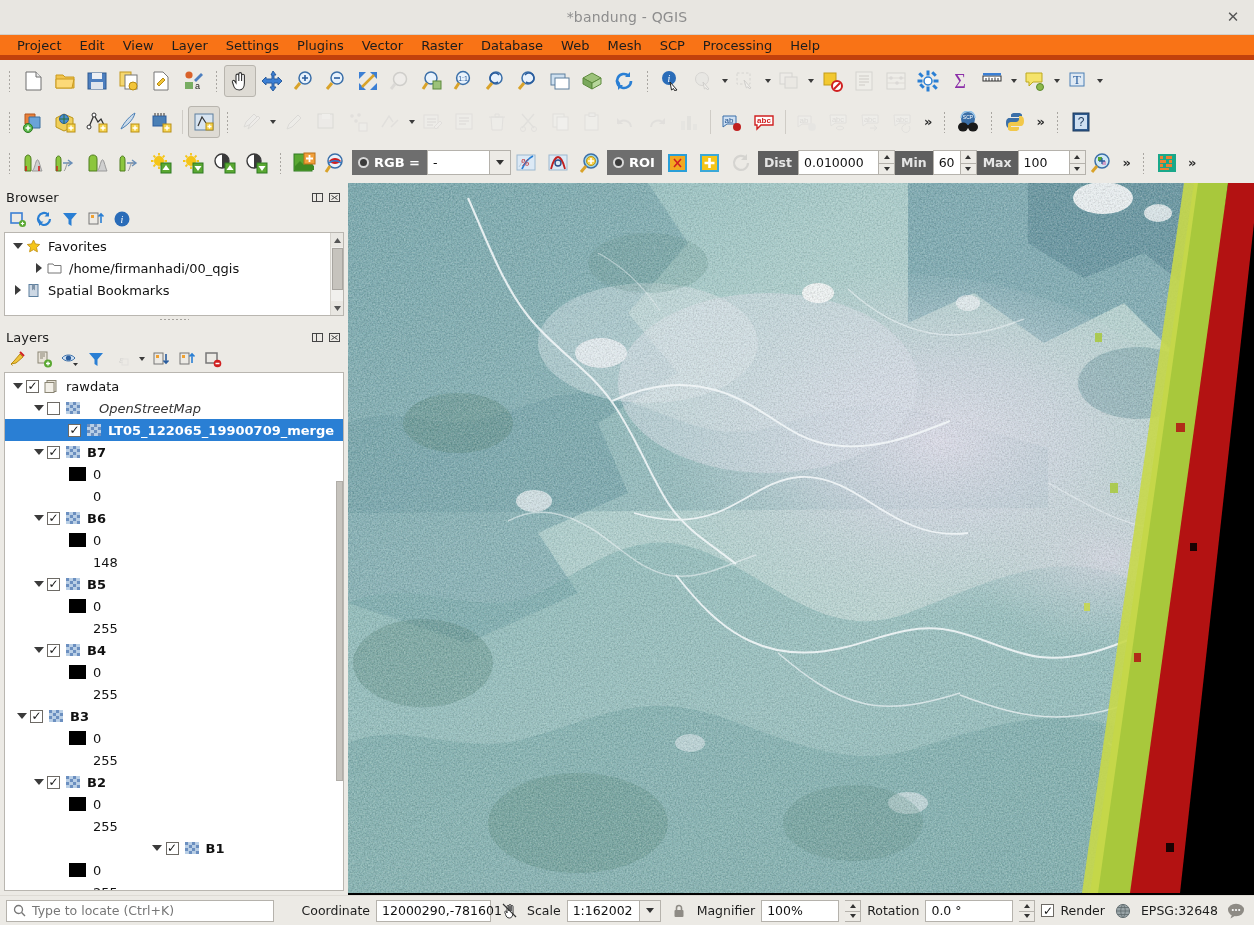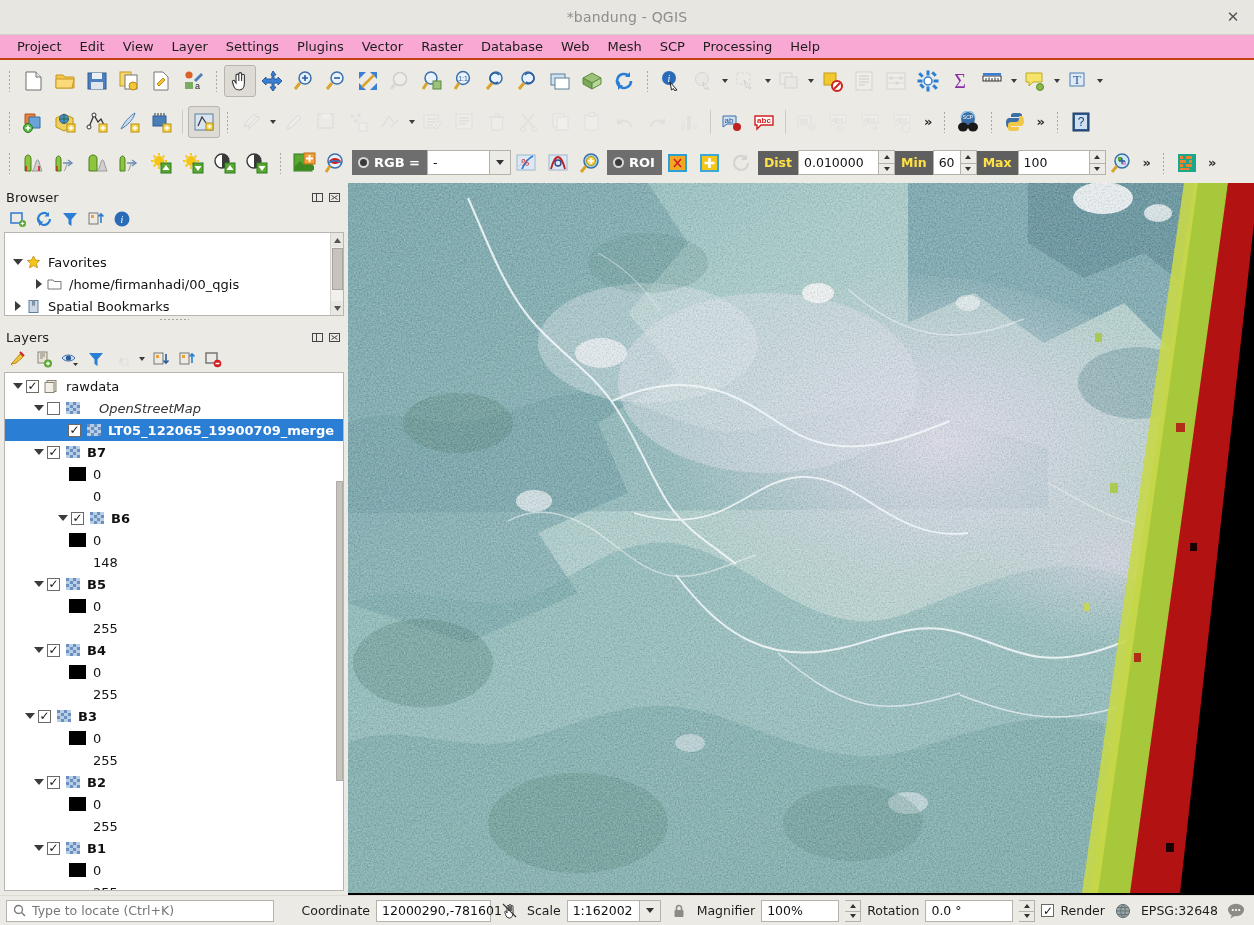--- a/index.html
+++ b/index.html
@@ -20,22 +20,22 @@
   }
   .titlebar .title { color: #8d8d8d; font-size: 14px; letter-spacing: .2px; }
   .titlebar .winclose {
     position: absolute; right: 10px; top: 50%; transform: translateY(-50%);
     width: 22px; height: 22px; display: flex; align-items: center; justify-content: center;
     color: #555; font-size: 15px; cursor: pointer;
   }
 
   
   .menubar {
-    height: 25px; background: #f9a8d4; display: flex; align-items: center;
-    padding-left: 8px; flex: none; border-bottom: 2px solid #c2410c;
+    height: 25px; background: #f97316; display: flex; align-items: center;
+    padding-left: 8px; flex: none; border-bottom: 5px solid #c2410c;
   }
   .menuitem { padding: 3px 9px; color: #1d1d1d; font-size: 13px; cursor: default; white-space: nowrap; }
 
   
   .toolbar {
     display: flex; align-items: center; background: #eceae5;
     height: 41px; flex: none; padding-left: 2px;
   }
   .tb-sep { width: 9px; height: 26px; margin: 0 3px; position: relative; flex: none; }
   .tb-sep::before {
@@ -54,21 +54,21 @@
   .dd-arrow { width: 11px; display:flex; align-items:center; justify-content:center; height:32px; cursor:pointer; flex:none;}
   .dd-arrow::after { content:""; border-left:3.5px solid transparent; border-right:3.5px solid transparent; border-top:4.5px solid #3b3b3b; }
   .chev { font-size: 13px; color: #2a2a2a; padding: 0 5px; font-weight: bold; cursor: pointer; flex:none;}
 
   
   .scp-label {
     background: #6e6e6e; color: #fff; font-weight: bold; font-size: 13px;
     padding: 4px 7px 4px 6px; display: flex; align-items: center; gap: 5px; flex: none; height: 25px;
   }
   .scp-label .dot { width: 11px; height: 11px; border-radius: 50%; background: #3a3a3a; border: 2px solid #d9d9d9; flex:none;}
-  .scp-tag { background: #5f5f5f; color: #fde047; font-weight: bold; font-size: 12.5px; padding: 4px 6px; height: 24px; display:flex; align-items:center; flex:none;}
+  .scp-tag { background: #5f5f5f; color: #e5e5e5; font-weight: bold; font-size: 12.5px; padding: 4px 6px; height: 24px; display:flex; align-items:center; flex:none;}
   .inp {
     background: #fff; border: 1px solid #b5b2ac; height: 25px; font-size: 12.5px;
     padding: 0 5px; display: flex; align-items: center; color: #111; flex: none;
   }
   .combo { display: flex; flex: none; }
   .combo .cbtn {
     width: 21px; height: 25px; background: #edebe6; border: 1px solid #b5b2ac; border-left: none;
     display: flex; align-items: center; justify-content: center; cursor: pointer;
   }
   .combo .cbtn::after { content:""; border-left:4px solid transparent; border-right:4px solid transparent; border-top:5px solid #333; }
@@ -798,21 +798,21 @@
     <div class="spin">
       <div>
           <span class="ar-u"></span>
         </div>
       <div>
           <span class="ar-d"></span>
         </div>
     </div>
 
     <div class="scp-tag">Max</div>
-    <div class="inp" style="width:72px">100</div>
+    <div class="inp" style="width:52px">100</div>
     <div class="spin">
       <div>
           <span class="ar-u"></span>
         </div>
       <div>
           <span class="ar-d"></span>
         </div>
     </div>
 
     <div class="tbtn">
@@ -899,21 +899,21 @@
         </span>
         <span class="ptb">
           <svg width="18" height="18" viewBox="0 0 18 18">
               <circle cx="9" cy="9" r="7.5" fill="#2a6cb8"></circle>
               <text x="9" y="13" font-size="10" text-anchor="middle" fill="#fff" font-family="serif" font-style="italic">i</text>
             </svg>
         </span>
       </div>
       <div class="tree" style="height:84px; flex:none;">
         <div class="tree-inner" id="browser-tree">
-            <div class="row" style="padding-left: 4px; margin-top: 16px;">
+            <div class="row" style="padding-left: 4px;">
               <span class="tw">
                 <i class=""></i>
               </span>
               <span class="licon">
                 <svg width="15" height="15" viewBox="0 0 15 15">
                   <path d="M7.5 1l1.9 4 4.3.5-3.2 3 .9 4.3-3.9-2.2L3.6 12.8l.9-4.3-3.2-3 4.3-.5z" fill="#f5c518" stroke="#c99a1e"></path>
                 </svg>
               </span>
               <span class="lbl">Favorites</span>
             </div>
@@ -1141,21 +1141,21 @@
               <span class="lbl bold">B7</span>
             </div>
             <div class="row" style="padding-left: 64px;">
               <span class="swatch"></span>
               <span class="lbl">0</span>
             </div>
             <div class="row" style="padding-left: 64px;">
               <span style="width: 24px; flex: 0 0 auto;"></span>
               <span class="lbl">0</span>
             </div>
-            <div class="row" style="padding-left: 25px; margin-left: 24px;">
+            <div class="row" style="padding-left: 25px;">
               <span class="tw">
                 <i class=""></i>
               </span>
               <span class="cb on"></span>
               <span class="licon">
                 <svg width="16" height="14" viewBox="0 0 16 14">
                   <rect x="1" y="1" width="14" height="12" fill="#fff"></rect>
                   <g fill="#6b8fc0">
                     <rect x="1" y="1" width="3.5" height="3"></rect>
                     <rect x="8" y="1" width="3.5" height="3"></rect>
@@ -1261,21 +1261,21 @@
               <span class="lbl bold">B4</span>
             </div>
             <div class="row" style="padding-left: 64px;">
               <span class="swatch"></span>
               <span class="lbl">0</span>
             </div>
             <div class="row" style="padding-left: 64px;">
               <span style="width: 24px; flex: 0 0 auto;"></span>
               <span class="lbl">255</span>
             </div>
-            <div class="row" style="padding-left: 16px;">
+            <div class="row" style="padding-left: 8px;">
               <span class="tw">
                 <i class=""></i>
               </span>
               <span class="cb on"></span>
               <span class="licon">
                 <svg width="16" height="14" viewBox="0 0 16 14">
                   <rect x="1" y="1" width="14" height="12" fill="#fff"></rect>
                   <g fill="#6b8fc0">
                     <rect x="1" y="1" width="3.5" height="3"></rect>
                     <rect x="8" y="1" width="3.5" height="3"></rect>
@@ -1341,21 +1341,21 @@
               <span class="lbl bold">B2</span>
             </div>
             <div class="row" style="padding-left: 64px;">
               <span class="swatch"></span>
               <span class="lbl">0</span>
             </div>
             <div class="row" style="padding-left: 64px;">
               <span style="width: 24px; flex: 0 0 auto;"></span>
               <span class="lbl">255</span>
             </div>
-            <div class="row" style="padding-left: 25px;">
+            <div class="row" style="padding-left: 25px; justify-content: center;">
               <span class="tw">
                 <i class=""></i>
               </span>
               <span class="cb on"></span>
               <span class="licon">
                 <svg width="16" height="14" viewBox="0 0 16 14">
                   <rect x="1" y="1" width="14" height="12" fill="#fff"></rect>
                   <g fill="#6b8fc0">
                     <rect x="1" y="1" width="3.5" height="3"></rect>
                     <rect x="8" y="1" width="3.5" height="3"></rect>

